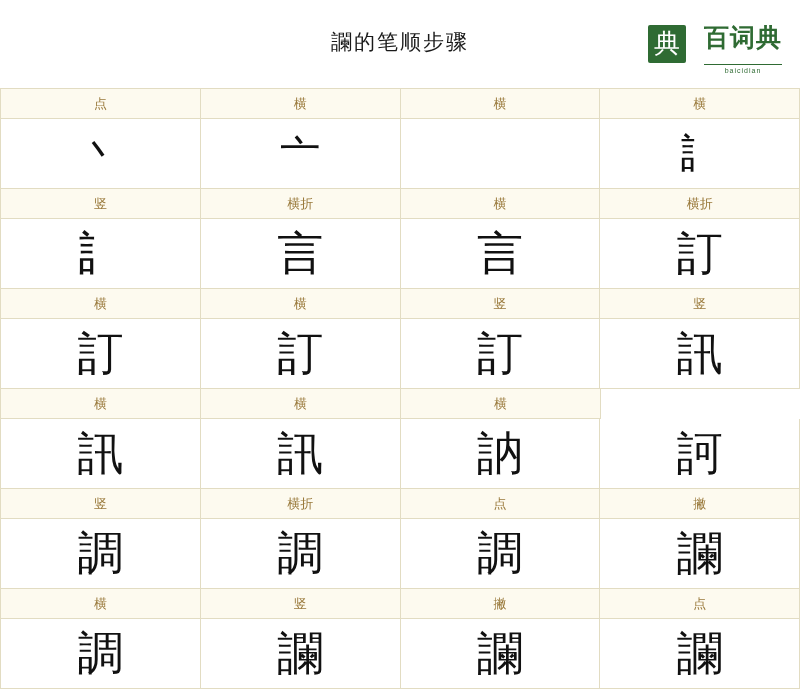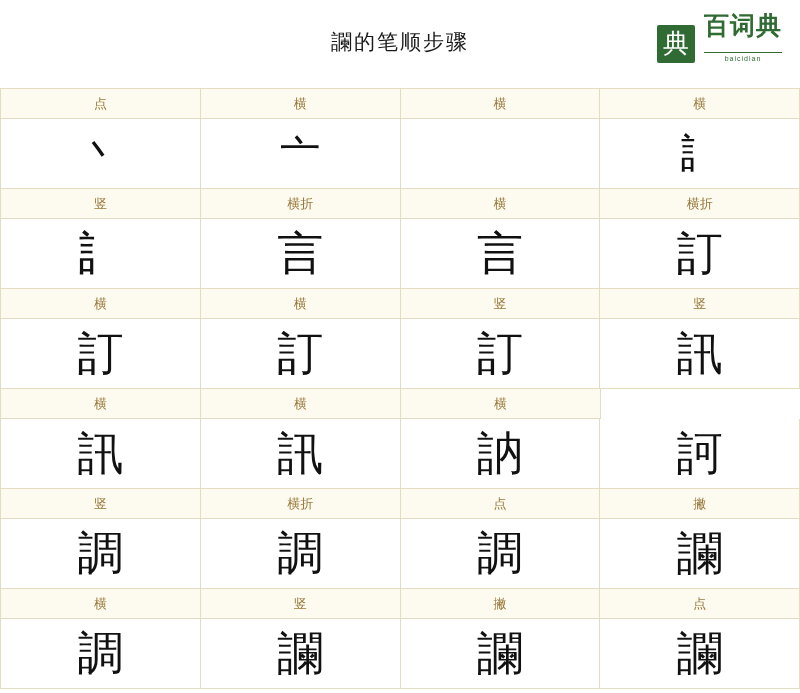--- a/index.html
+++ b/index.html
@@ -59,24 +59,24 @@
     top: 1px;
     width: 32px;
     height: 36px;
     color: #ffffff;
     font-family: "Liberation Serif", serif;
     font-size: 26px;
     line-height: 36px;
     text-align: center;
   }
   .logo-text {
-    margin-left: 9px;
+    margin-left: 18px;
     display: flex;
     flex-direction: column;
-    justify-content: flex-end;
+    justify-content: flex-start;
     height: 38px;
     gap: 12px;
   }
   .logo-cn {
     font-family: "Liberation Serif", serif;
     font-size: 25px;
     line-height: 25px;
     font-weight: bold;
     color: #2f6b33;
     letter-spacing: 1px;

